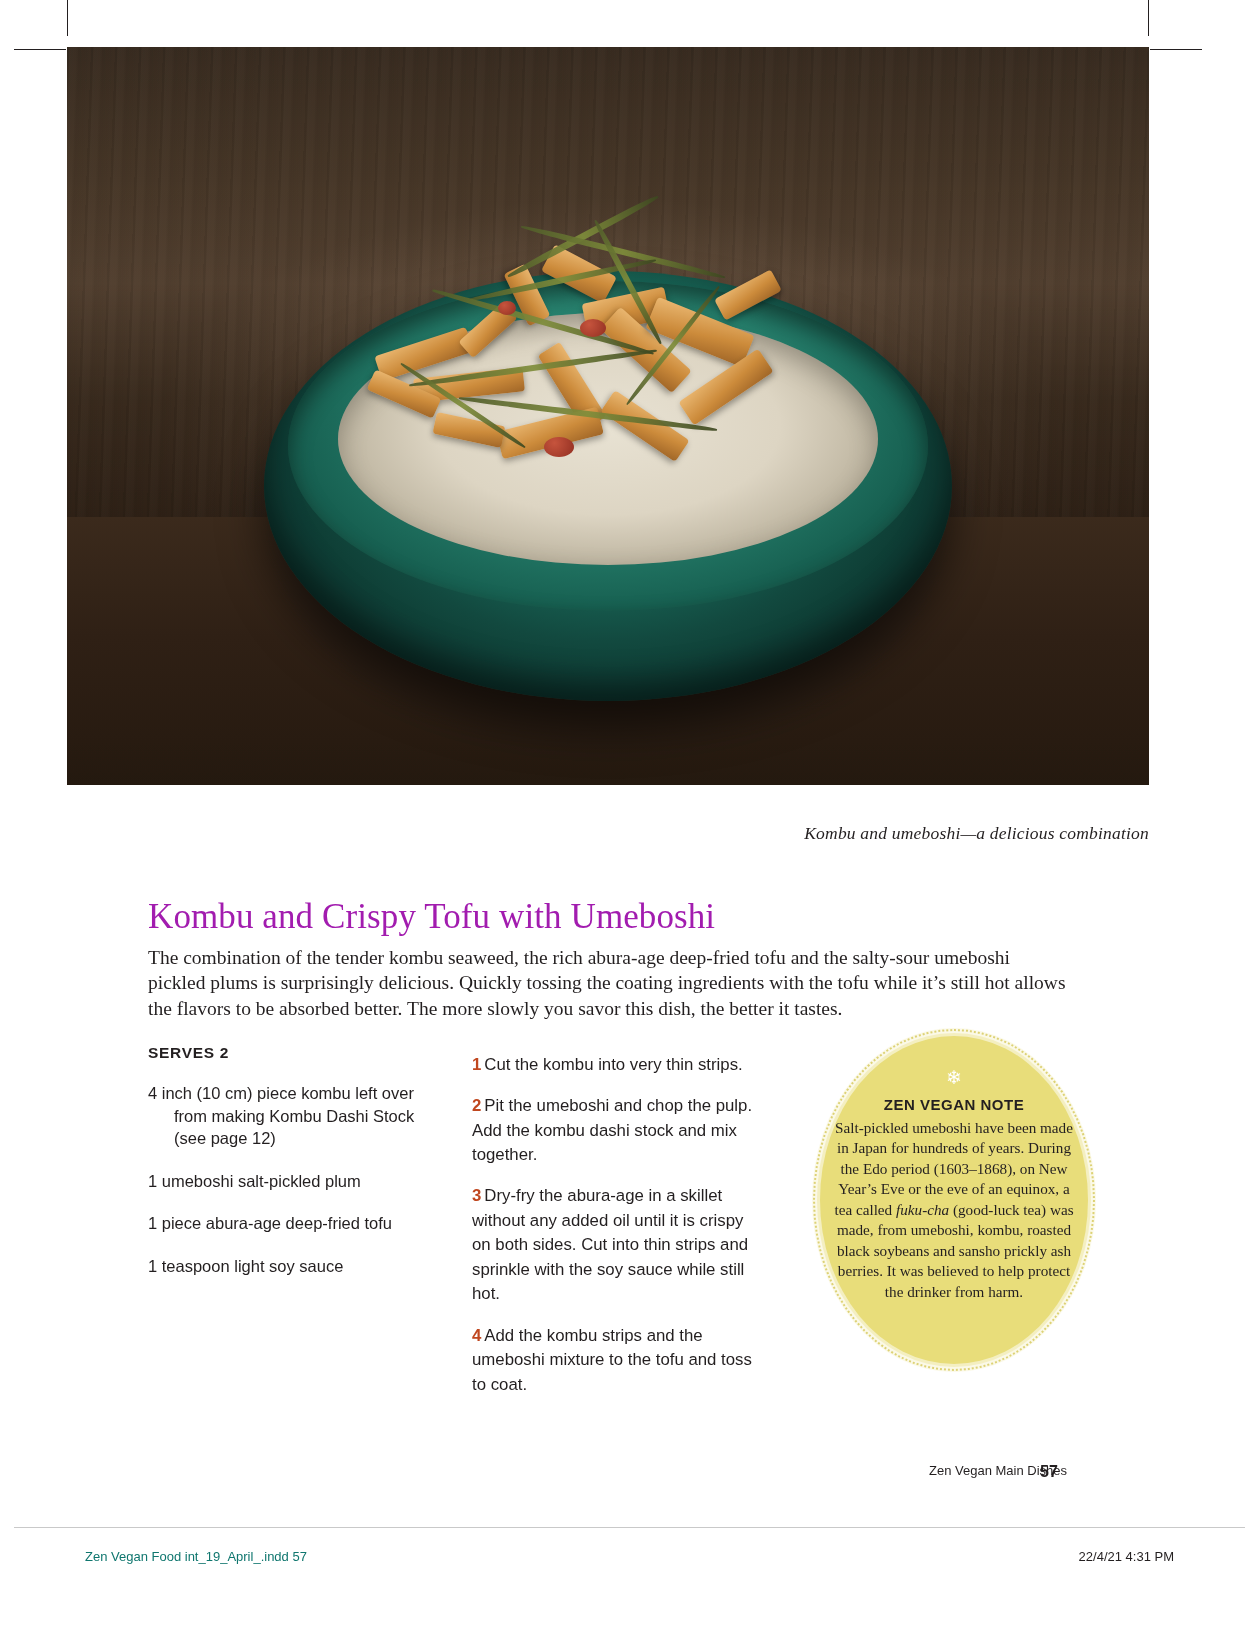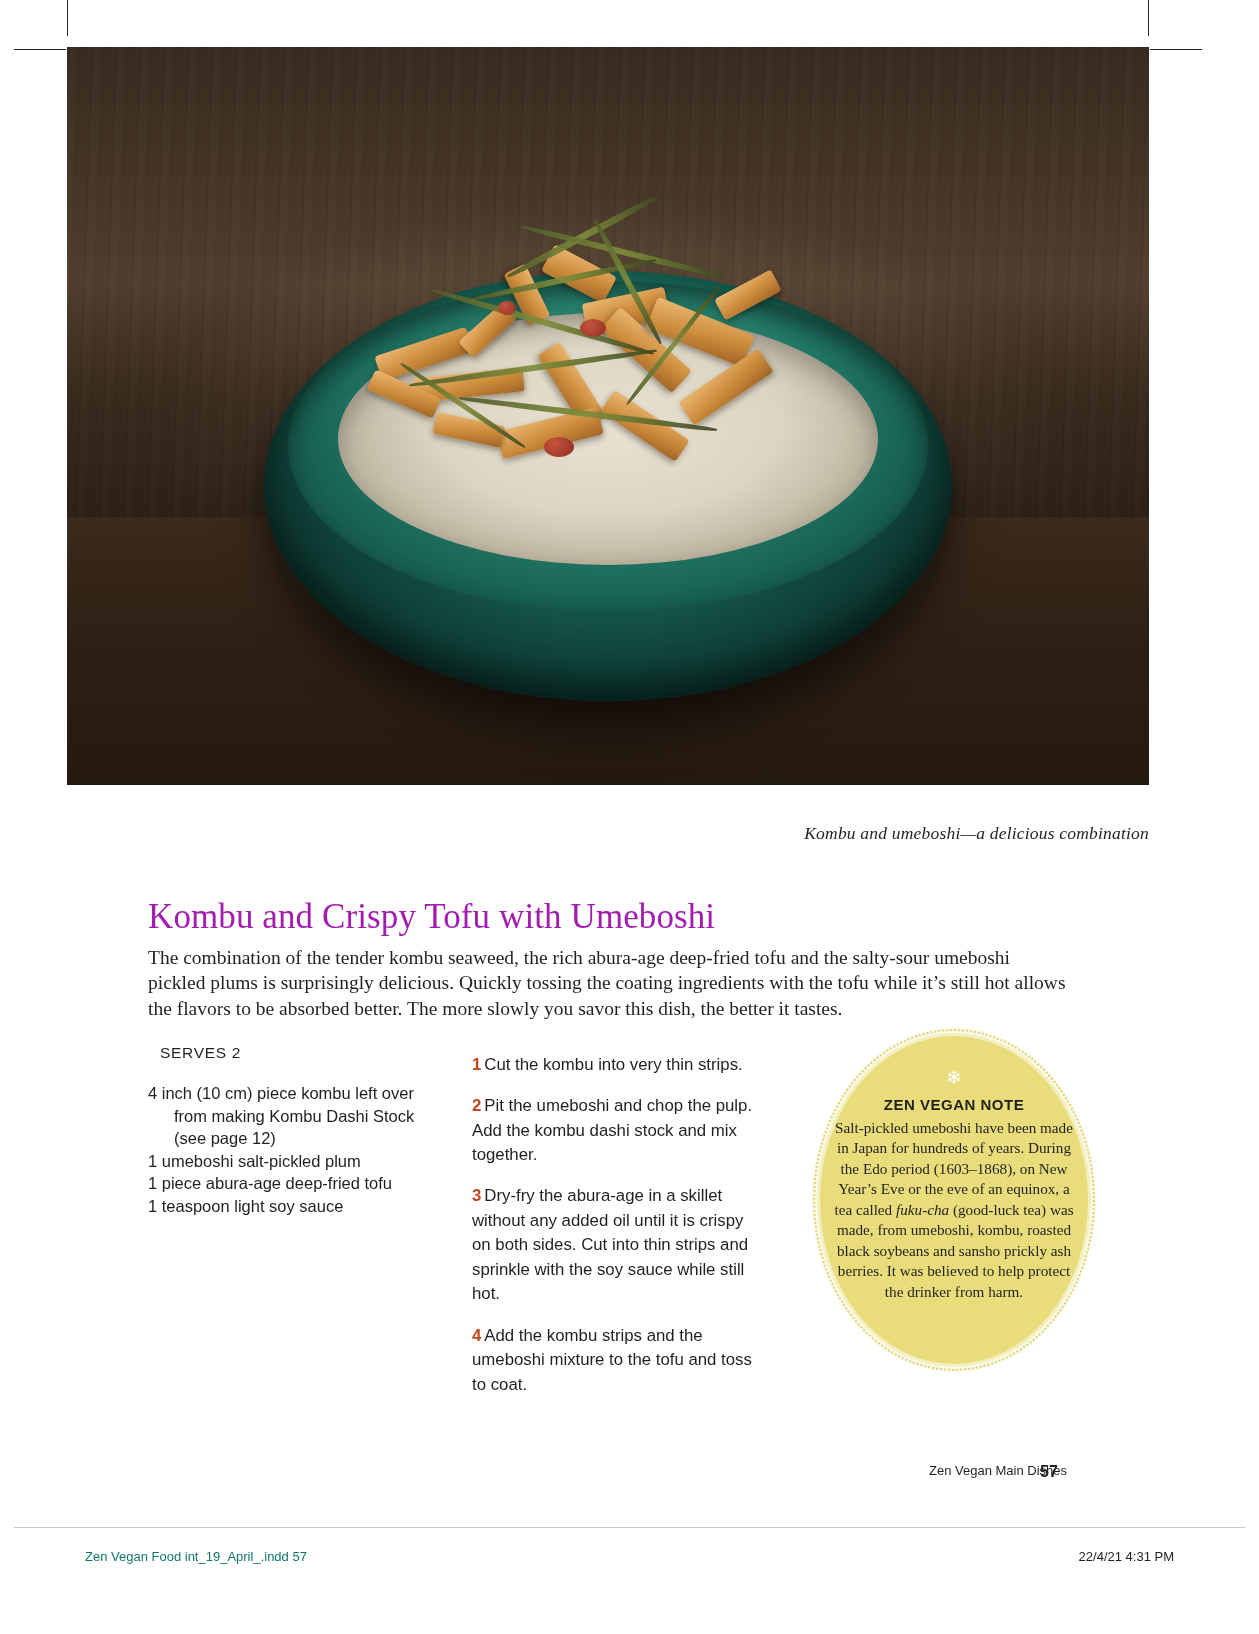--- a/index.html
+++ b/index.html
@@ -166,36 +166,36 @@
   
   .col-ingredients {
     position: absolute;
     left: 148px;
     top: 1044px;
     width: 290px;
   }
   .serves {
     font-family: "Liberation Sans", sans-serif;
     font-size: 15.5px;
-    font-weight: normal;
+    font-weight: bold;
     letter-spacing: .7px;
     margin-bottom: 20px;
-    margin-left: 12px;
   }
   .ing-list {
     list-style: none;
     margin: 0;
     padding: 0;
     font-size: 16.5px;
     line-height: 22.5px;
   }
   .ing-list li {
     margin-bottom: 0;
     padding-left: 26px;
     text-indent: -26px;
+    margin-top: 20px;
   }
 
   .col-steps {
     position: absolute;
     left: 472px;
     top: 1036px;
     width: 290px;
     font-size: 16.8px;
     line-height: 24.5px;
   }

